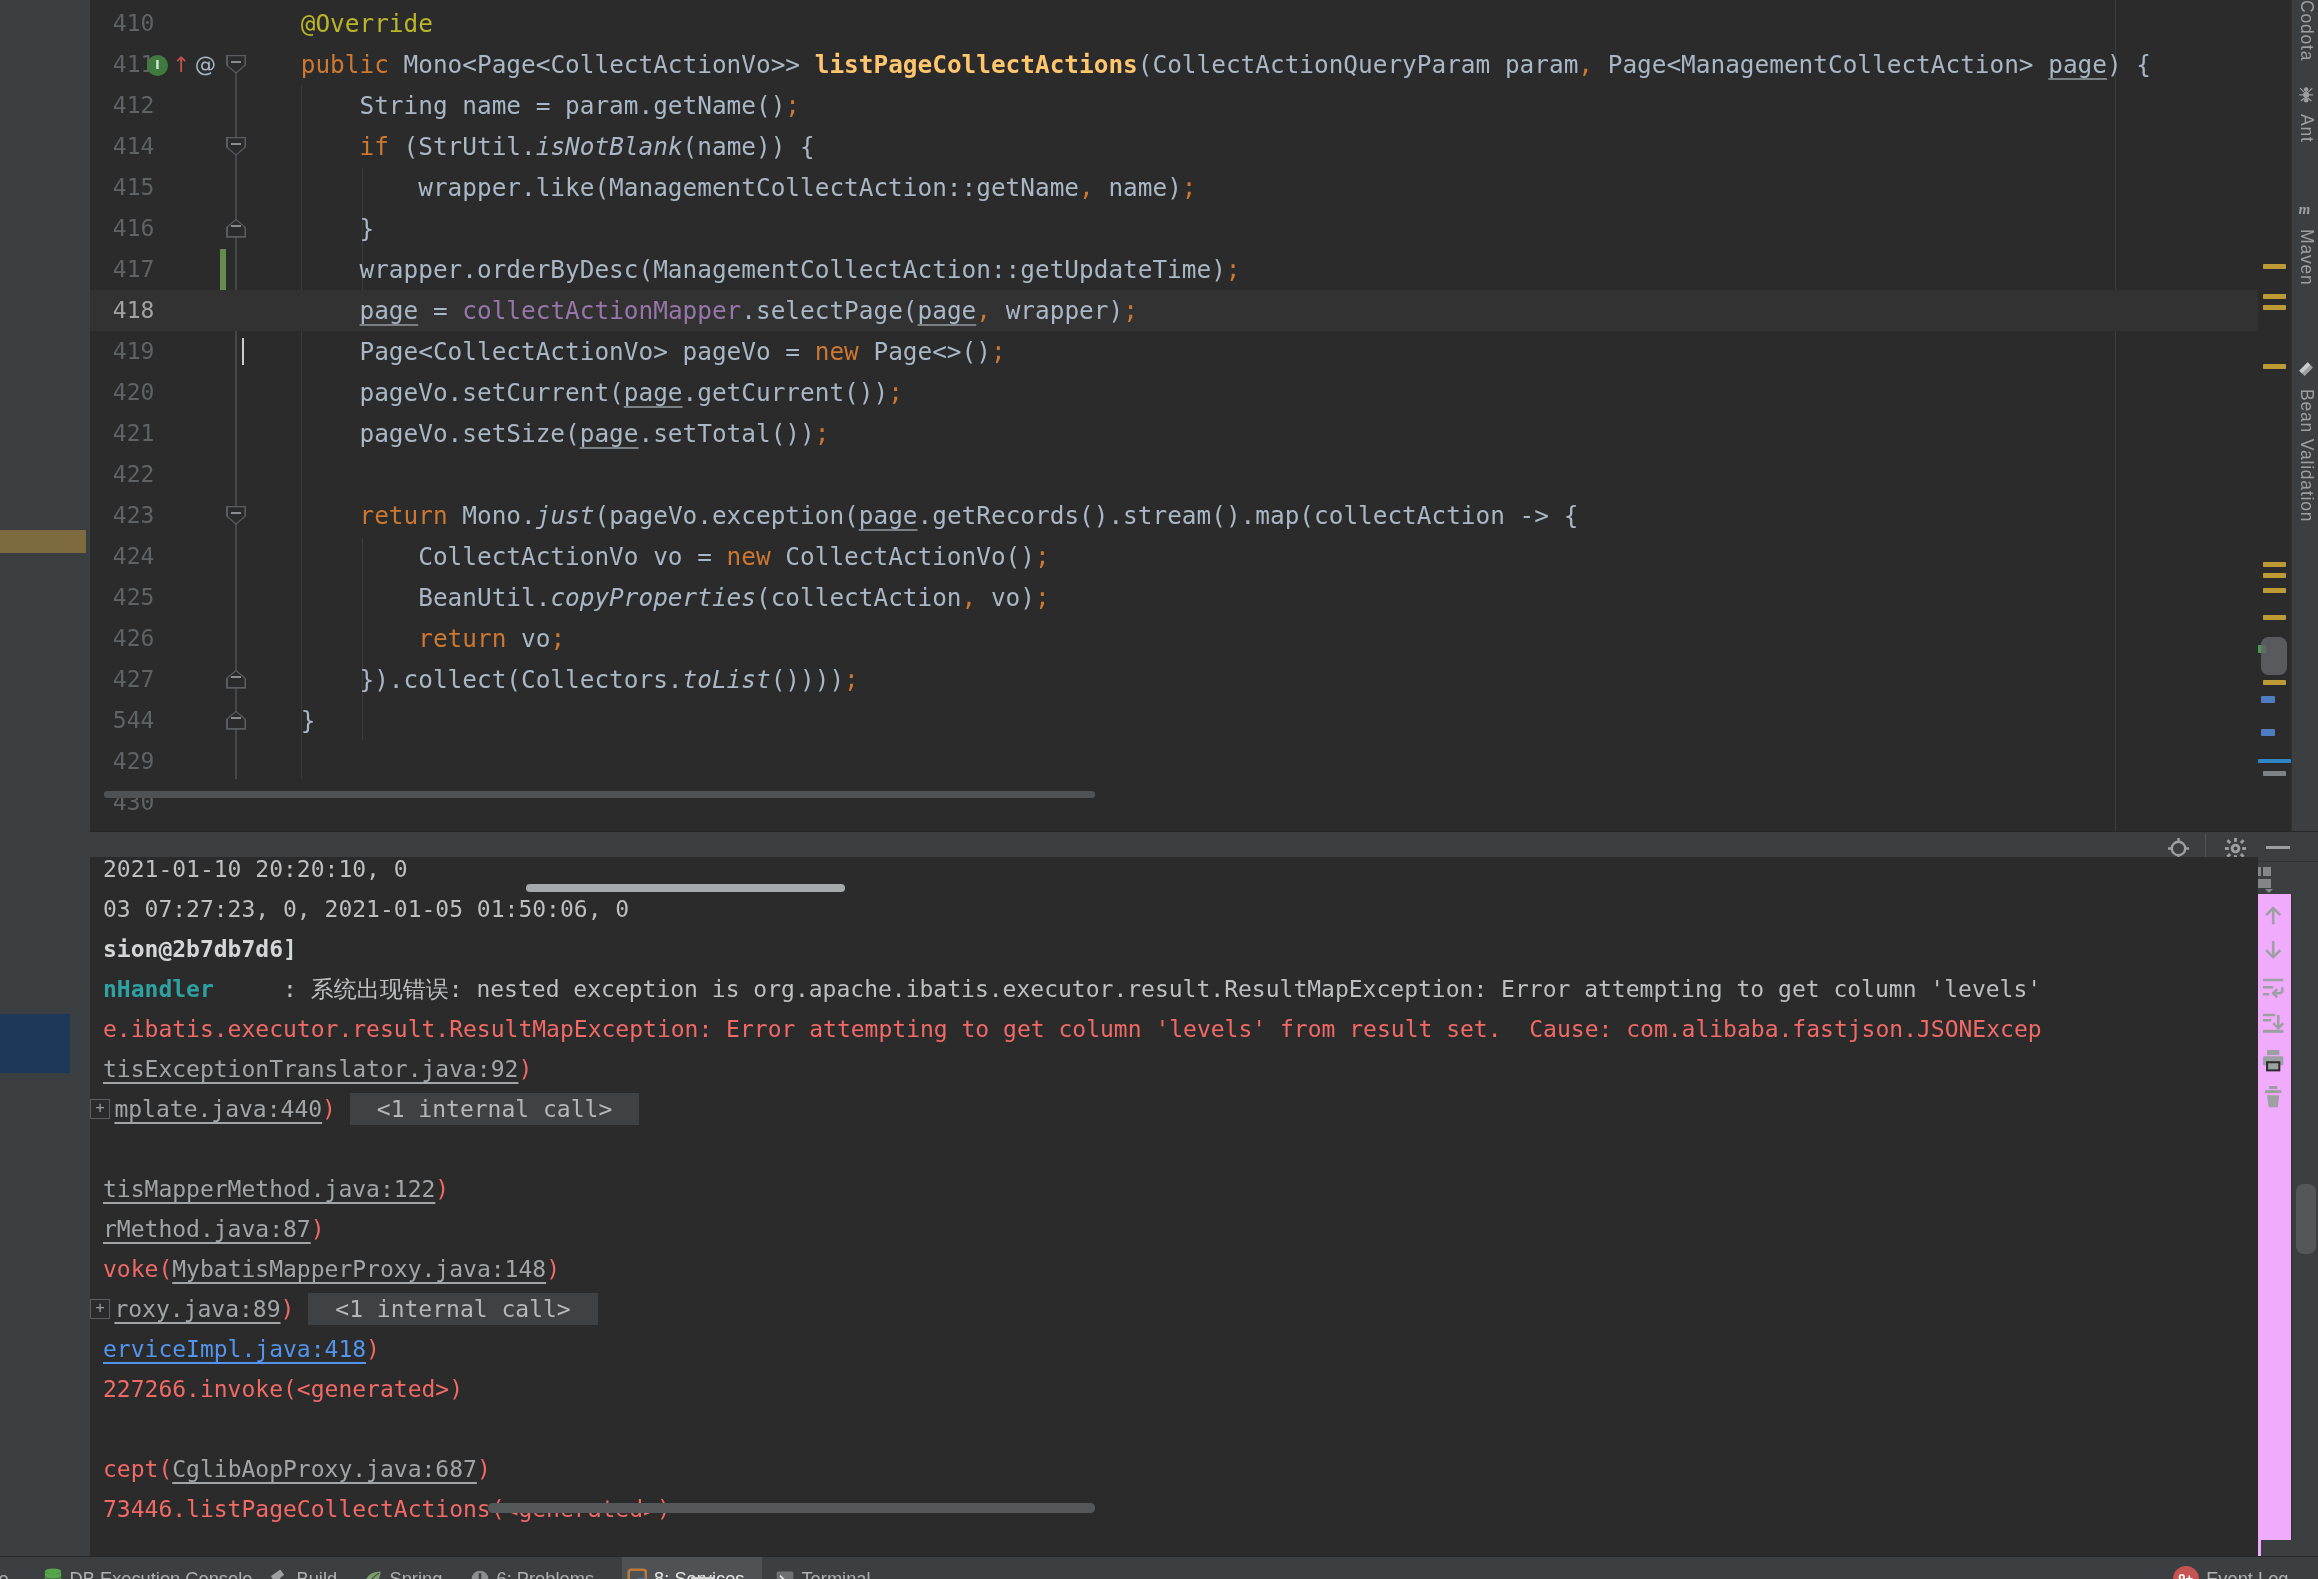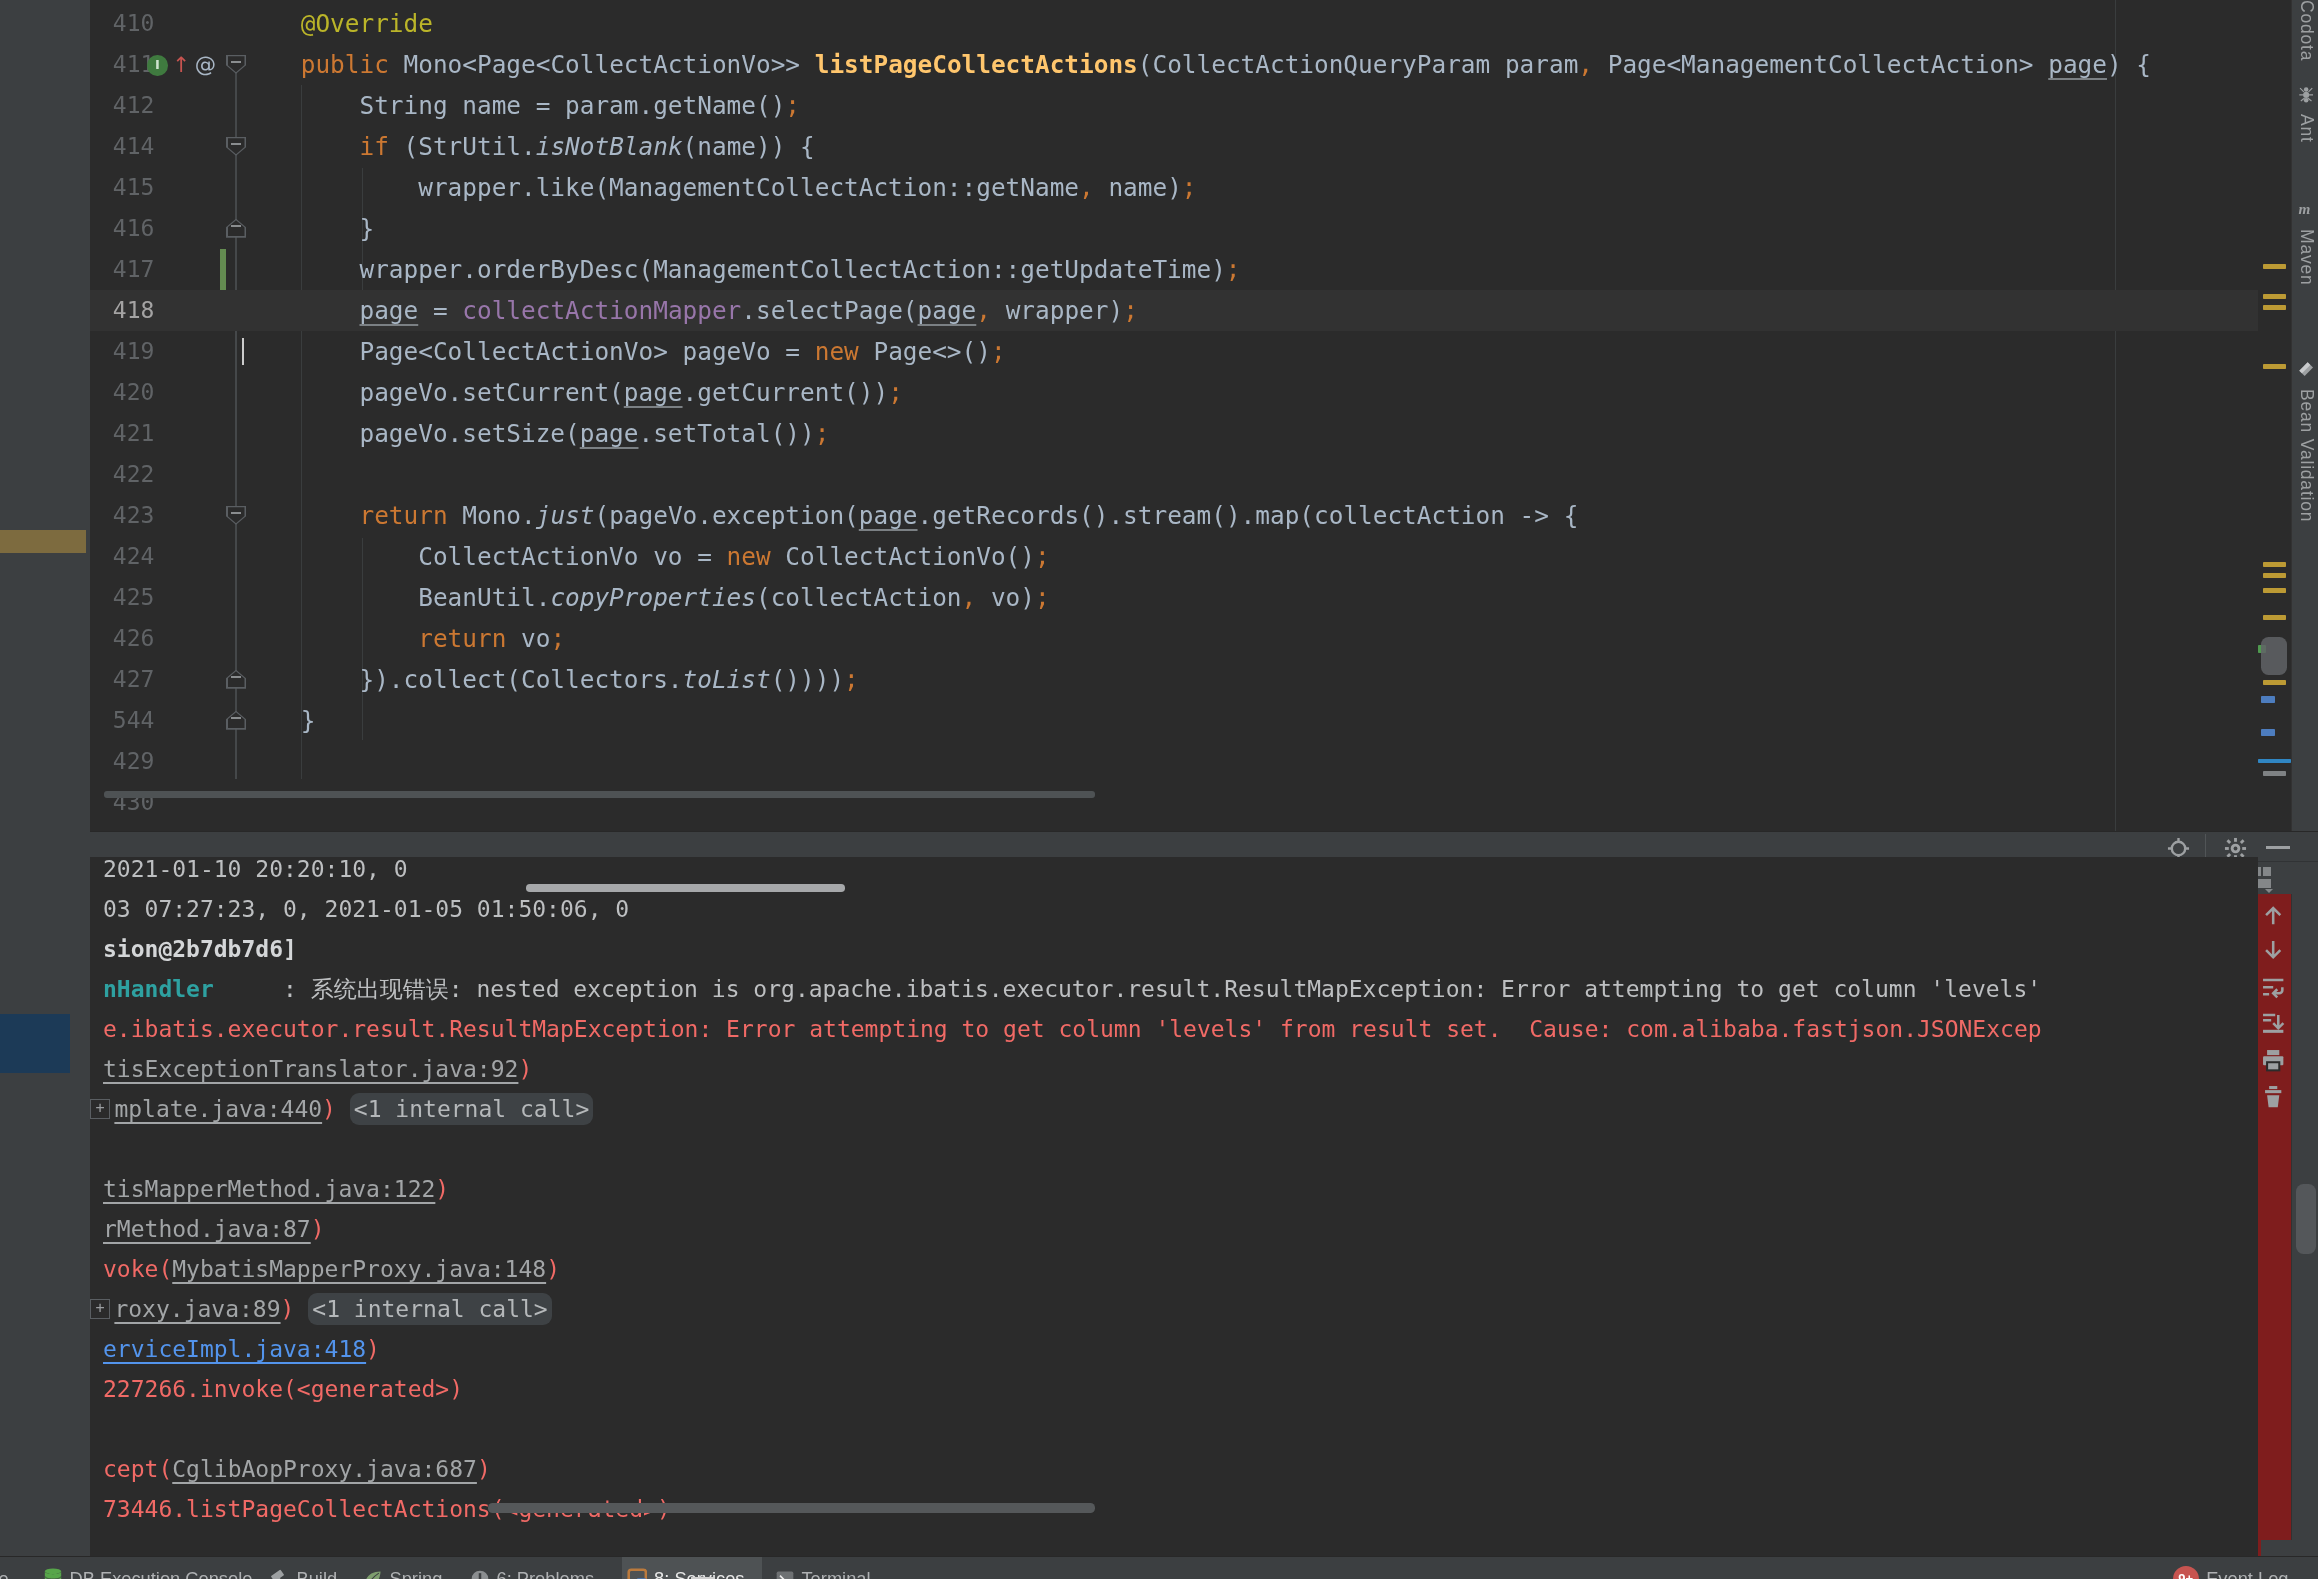--- a/index.html
+++ b/index.html
@@ -1,17 +1,17 @@
 <!DOCTYPE html>
 <html style="font-size:12.2px"><head>
 <meta charset="utf-8">
 <style>
   html,body{margin:0;padding:0;background:#2B2B2B;}
   #root{position:relative;width:2319px;height:1579px;overflow:hidden;
-        font-family:"DejaVu Sans Mono",monospace;background:#7f1d1d;}
+        font-family:"DejaVu Sans Mono",monospace;background:#f0abfc;}
   
   #left-strip{position:absolute;left:0;top:0;width:90px;height:1556px;background:#3C3F41;}
   #left-tan-bar{position:absolute;left:0;top:530px;width:86px;height:23px;background:#7D6B3F;}
   #left-blue-btn{position:absolute;left:0;top:1014px;width:70px;height:59px;background:#1C3A57;}
   
   #editor{position:absolute;left:90px;top:0;width:2168px;height:831px;overflow:hidden;background:#2B2B2B;}
   #code-lines{position:absolute;left:0;top:3px;width:100%;}
   .crow{position:relative;height:41px;line-height:41px;width:100%;}
   .crow.cur{background:#323232;}
   .num{position:absolute;left:11.4px;width:53px;text-align:right;color:#606366;font-size:23px;}
@@ -61,21 +61,21 @@
   #console{position:absolute;left:90px;top:857px;width:2168px;height:852px;overflow:hidden;background:#2B2B2B;}
   #console-content{position:absolute;left:0;top:-8.4px;width:100%;}
   .krow{position:relative;height:40px;line-height:40px;padding-left:13px;white-space:pre;font-size:23px;}
   .krow.pl{padding-left:24.4px;}
   .plus{position:absolute;left:0;top:10px;width:18.3px;height:18.3px;border:1.5px solid #5A5E62;
         color:#9A9DA0;font-size:15.2px;line-height:17px;text-align:center;background:#2B2B2B;}
   .cs-out{color:#BDBFC1;} .cs-outb{color:#D4D6D8;font-weight:bold;}
   .cs-log{color:#2EA1A1;font-weight:bold;} .cs-err{color:#F16A66;}
   .cs-lnk{color:#A2A5A7;text-decoration:underline;text-underline-offset:4.6px;}
   .cs-blu{color:#5394EC;text-decoration:underline;text-underline-offset:4.6px;}
-  .cs-box{background:#3E4245;color:#B5B8BA;padding:3px 4px;border-radius:9px;}
+  .cs-box{background:#3E4245;color:#B5B8BA;padding:3px 27px;border-radius:0;}
   #sel-bar{position:absolute;left:436px;top:27px;width:319px;height:8.4px;border-radius:3.8px;background:#A6A8AA;}
   #con-hscroll{position:absolute;left:398px;top:646px;width:607px;height:10px;border-radius:4.6px;background:#55585A;}
   #con-icons{position:absolute;left:2258px;top:903px;width:30.5px;height:229px;}
   #con-icons svg,#con-icons .ci{position:absolute;left:3px;}
   #con-vthumb{position:absolute;left:2296px;top:1184px;width:20px;height:70px;border-radius:7.6px;background:#54575A;}
   
   #corner{position:absolute;left:2261px;top:1540px;width:57px;height:17px;background:#3C3F41;}
   #statusbar{position:absolute;left:0;top:1556px;width:2319px;height:23px;background:#3C3F41;
              border-top:1.5px solid #282828;font-family:"Liberation Sans","DejaVu Sans",sans-serif;}
   .sitem{position:absolute;top:0;height:43px;display:flex;align-items:center;gap:6.9px;color:#AFB1B3;font-size:18.3px;padding:0 4.6px;}

